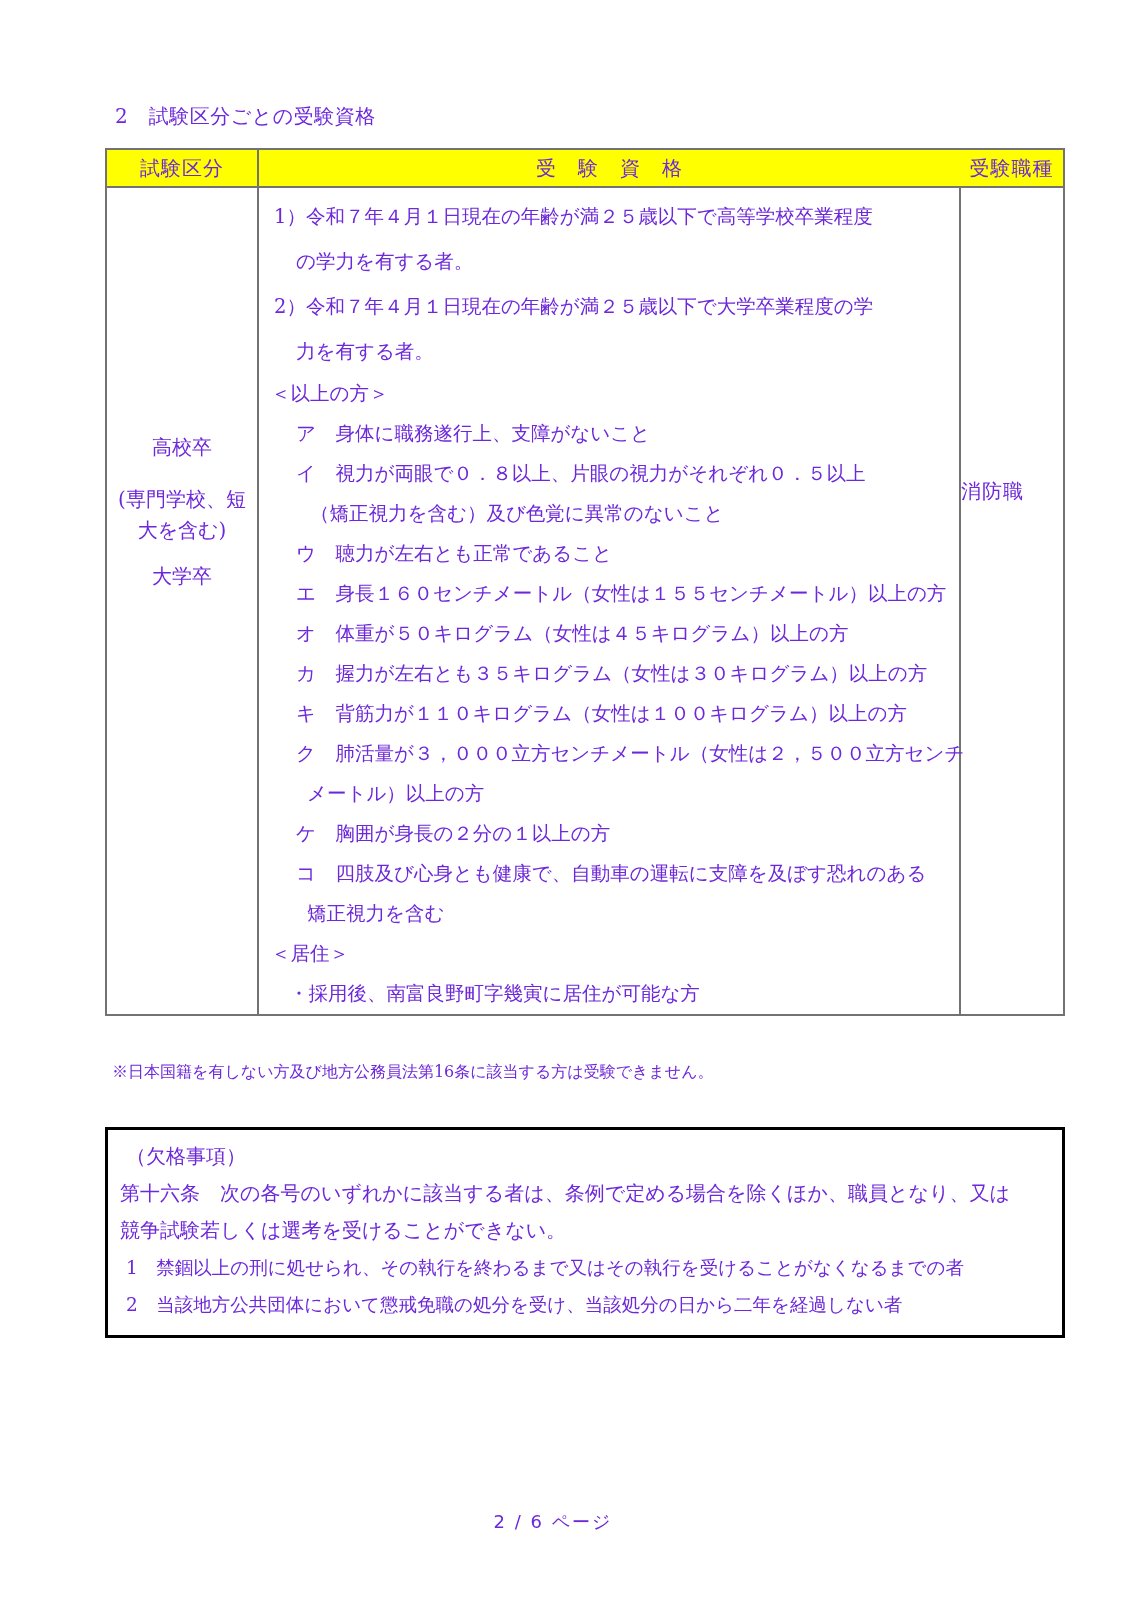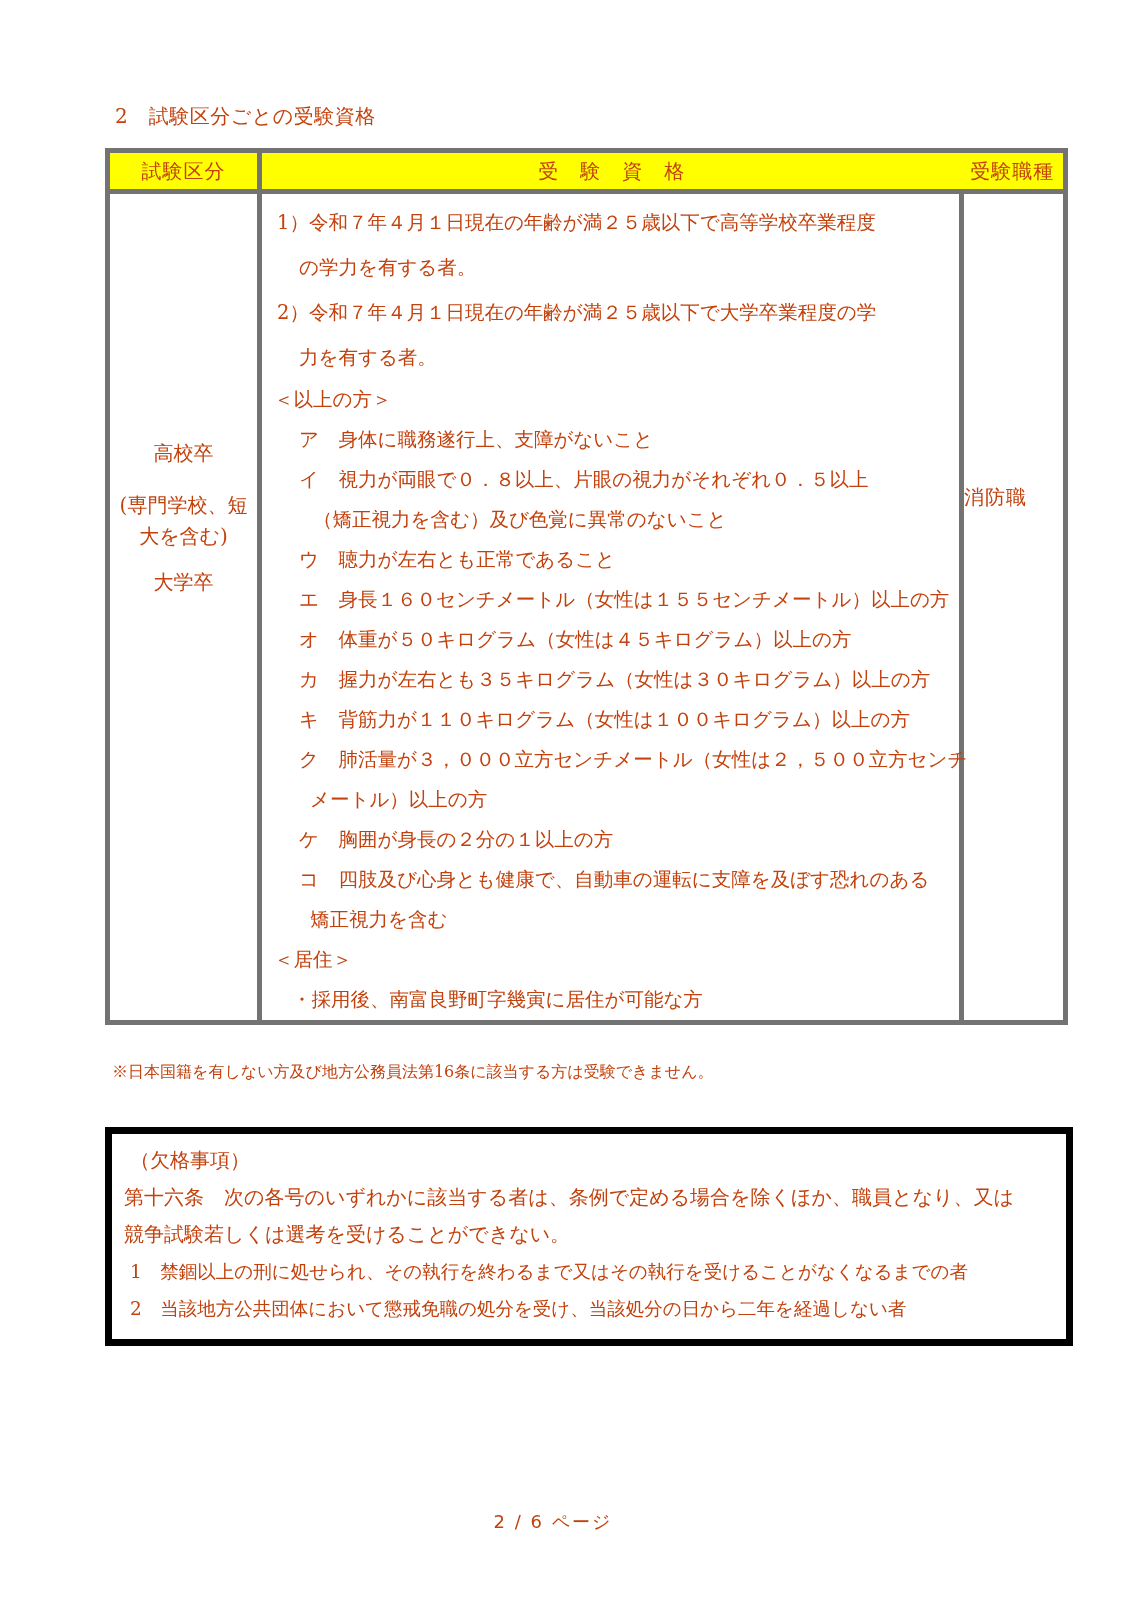--- a/index.html
+++ b/index.html
@@ -1,36 +1,36 @@
 <!DOCTYPE html>
 <html lang="ja"><head>
 <meta charset="utf-8">
 <style>
   html,body { margin:0; padding:0; background:#ffffff; }
   .page {
     position:relative;
     width:1131px; height:1600px;
     background:#ffffff;
     font-family:"DejaVu Serif","Liberation Serif",serif;
-    color:#c2410c;
+    color:#6d28d9;
     overflow:hidden;
   }
 
   
   .heading {
     position:absolute; left:115px; top:103px;
     font-size:20px; letter-spacing:0.5px; white-space:nowrap;
   }
 
   
   table.tbl {
     position:absolute; left:105px; top:148px;
     width:958px; border-collapse:collapse; table-layout:fixed;
   }
-  .tbl th, .tbl td { border:5px solid #737373; padding:0; }
+  .tbl th, .tbl td { border:2px solid #737373; padding:0; }
   .tbl col.c1 { width:152px; }
   .tbl col.c2 { width:702px; }
   .tbl col.c3 { width:104px; }
   .tbl th {
     background:#FFFF00; height:36px;
     font-size:20px; font-weight:normal; text-align:center;
     letter-spacing:1px;
   }
   .tbl th.h2 { border-right:none; }
   .tbl th.h3 { border-left:none; }
@@ -55,21 +55,21 @@
 
   td.job { text-align:left; font-size:20px; padding-top:290px; letter-spacing:1px; }
 
   
   .note1 { position:absolute; left:112px; top:1062px; font-size:16px; white-space:nowrap; }
   .note2 { position:absolute; left:110px; top:1097px; font-size:20px; white-space:nowrap; }
 
   
   .law-box {
     position:absolute; left:105px; top:1127px;
-    width:930px; border:7px solid #000000;
+    width:930px; border:3px solid #000000;
     padding:8px 12px 12px 12px;
     background:#ffffff;
   }
   .law-ln { line-height:37px; white-space:nowrap; font-size:20px; }
   .law-ln.small { font-size:18.5px; padding-left:6px; }
   .law-ln.item1 { padding-left:6px; }
 
   
   .footer {
     position:absolute; left:0; top:1510px; width:1106px;

